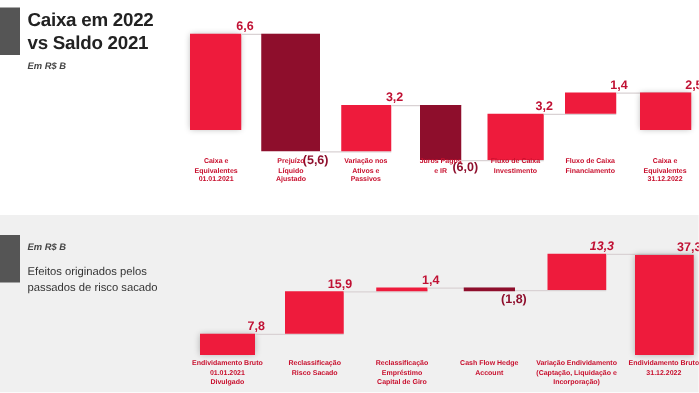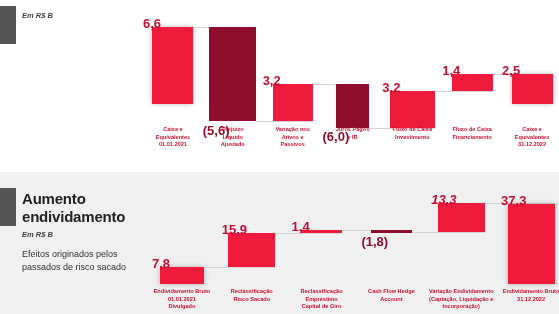--- a/index.html
+++ b/index.html
@@ -71,24 +71,24 @@
   .bar.total{ background: #EE1B3C; box-shadow: 0 0 5px rgba(0,0,0,0.28); }
 
   .connector {
     position: absolute;
     height: 1px;
     background: #d9d2d4;
   }
 
   .vlabel {
     position: absolute;
-    font-size: 13px;
+    font-size: 10px;
     font-weight: bold;
     color: #C01033;
-    text-align: left;
+    text-align: right;
     white-space: nowrap;
   }
   .vlabel.neg { color: #8E0E2C; }
 
   .clabel {
     position: absolute;
     font-size: 5.6px;
     font-weight: bold;
     color: #C8102E;
     text-align: center;
@@ -97,20 +97,24 @@
 </style>
 </head>
 <body>
 
 <div class="page">
 
   <div class="section section-top"></div>
   <div class="accent-block accent-top"></div>
 
   <div class="text-col text-col-top">
+    <div class="sec-title">
+      <div>Caixa em 2022</div>
+      <div>vs Saldo 2021</div>
+    </div>
     <div class="sec-unit">Em R$ B</div>
   </div>
 
   <div class="chart chart-top">
     <div class="plot" id="plot-top">
         <div class="bar total" style="left: 12.4286px; top: 26.6588px; width: 41px; height: 76.8706px;"></div>
         <div class="connector" style="left: 53.4286px; top: 26.6588px; width: 62.8571px;"></div>
         <div class="vlabel" style="left: 2.92857px; width: 60px; top: 15.6588px;">6,6</div>
         <div class="clabel" style="left: 0.928571px; width: 64px; top: 126px;">
           <div>Caixa e</div>
@@ -161,24 +165,20 @@
           <div>Equivalentes</div>
           <div>31.12.2022</div>
         </div>
       </div>
   </div>
 
   <div class="section section-bottom"></div>
   <div class="accent-block accent-bottom"></div>
 
   <div class="text-col text-col-bottom">
-    <div class="sec-title">
-      <div>Aumento</div>
-      <div>endividamento</div>
-    </div>
     <div class="sec-unit">Em R$ B</div>
     <div class="sec-desc">Efeitos originados pelos passados de risco sacado</div>
   </div>
 
   <div class="chart chart-bottom">
     <div class="plot" id="plot-bottom">
         <div class="bar total" style="left: 19.9167px; top: 95.1684px; width: 44px; height: 16.8316px;"></div>
         <div class="connector" style="left: 63.9167px; top: 95.1684px; width: 71.3333px;"></div>
         <div class="vlabel" style="left: 11.9167px; width: 60px; top: 84.1684px;">7,8</div>
         <div class="clabel" style="left: 4.91667px; width: 74px; top: 116px;">

